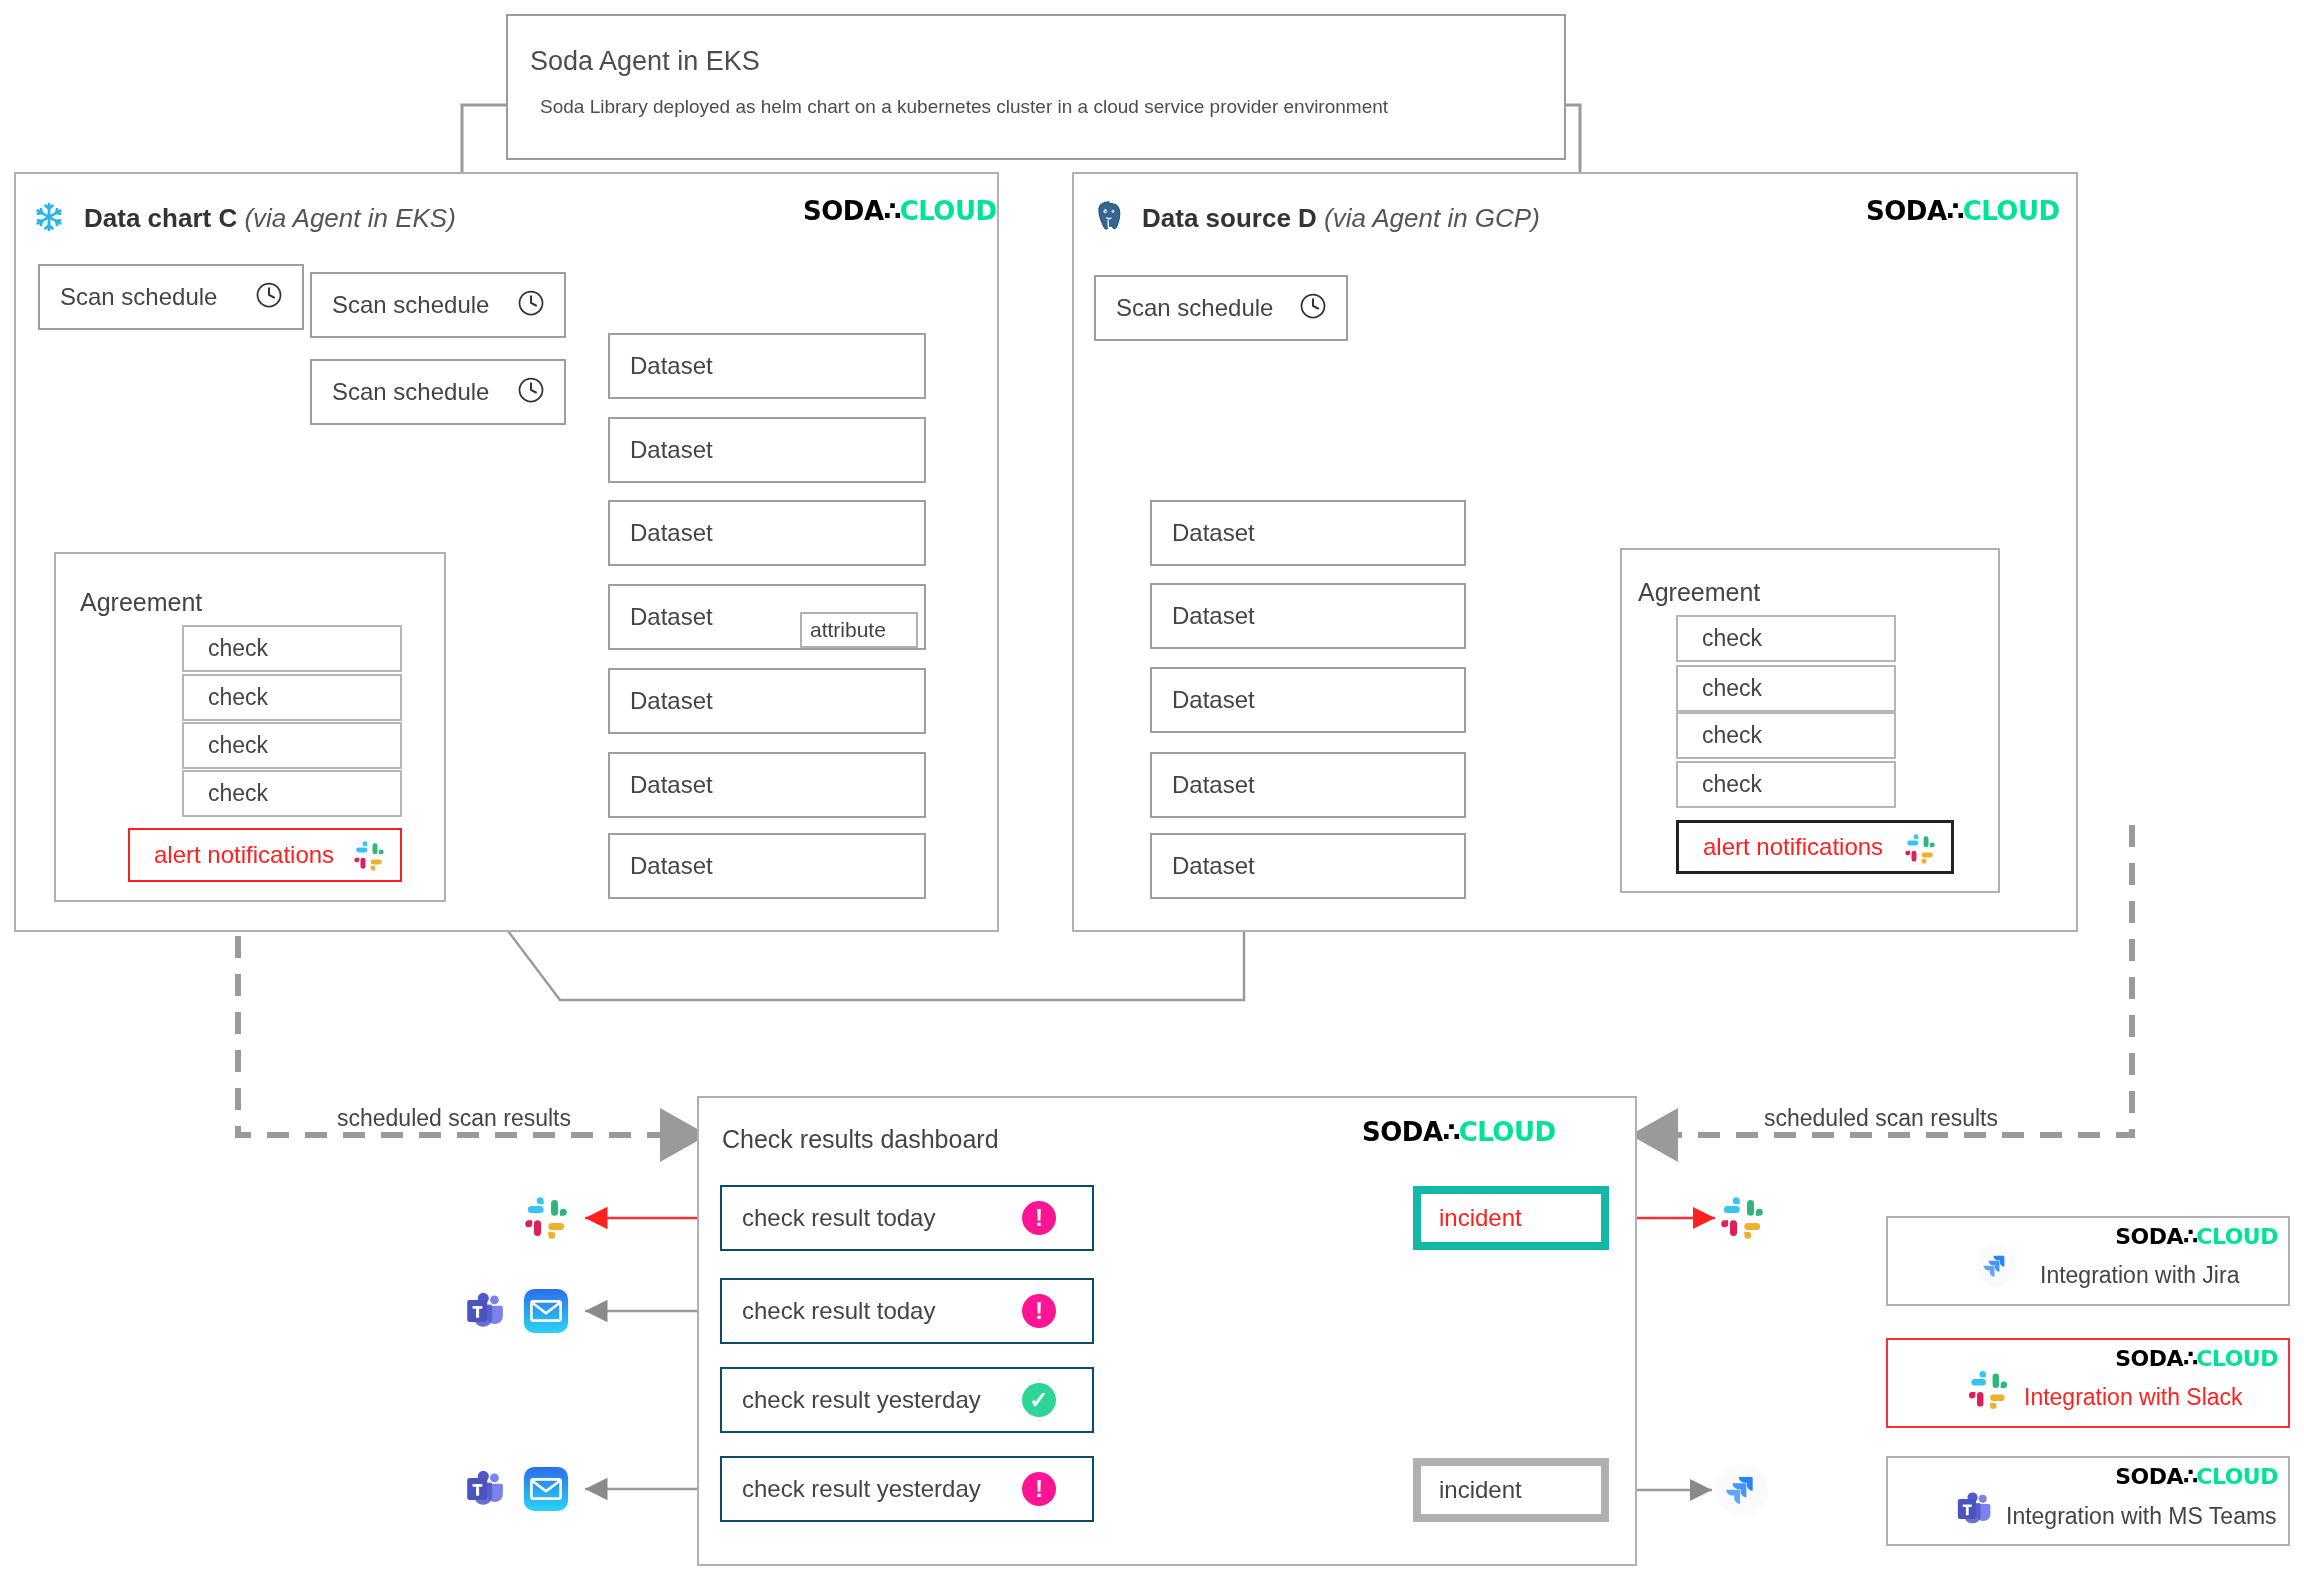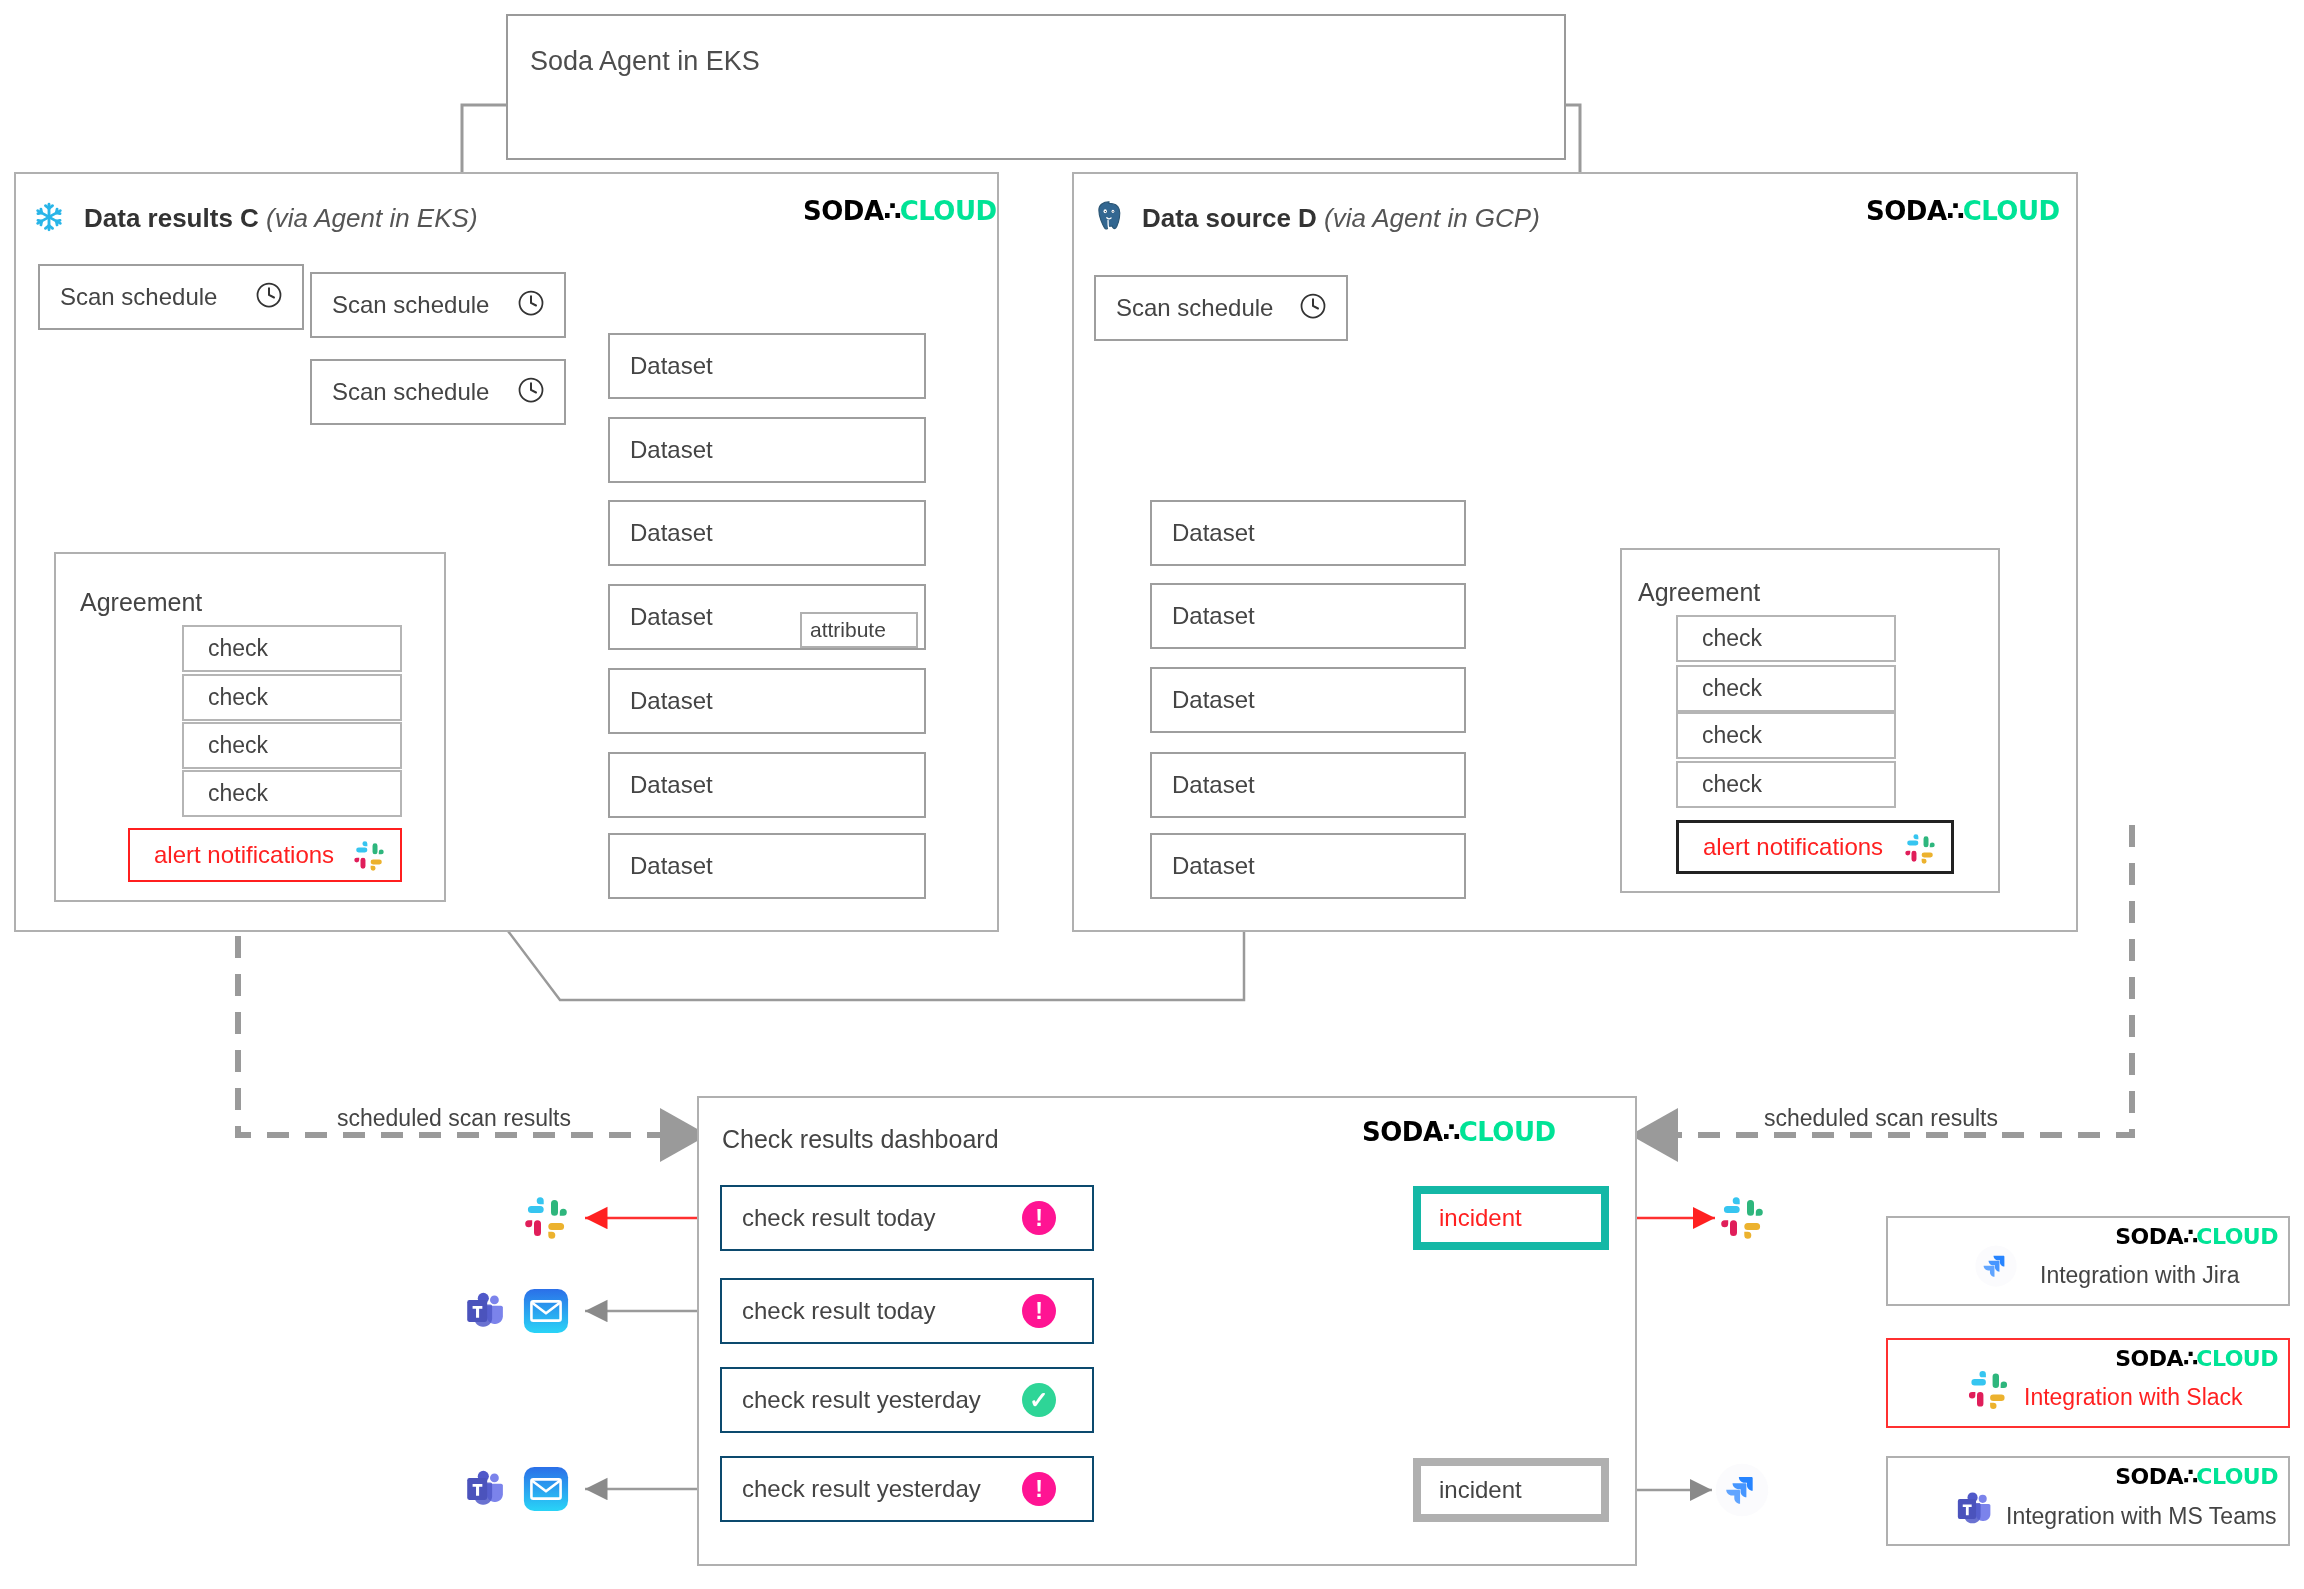--- a/index.html
+++ b/index.html
@@ -167,20 +167,21 @@
 
     <path d="M720,1489 L585,1489" fill="none" stroke="#9a9a9a" stroke-width="2.5" marker-end="url(#ah-grey)"></path>
 
     <line x1="1094" y1="1290" x2="1413" y2="1490" stroke="#9a9a9a" stroke-width="2"></line>
 
     <path d="M1608,1490 L1712,1490" fill="none" stroke="#9a9a9a" stroke-width="2.5" marker-end="url(#ah-grey)"></path>
   </svg>
 
   <div id="agent-box" class="box"></div>
   <div id="agent-title" class="lbl">Soda Agent in EKS</div>
+  <div id="agent-sub" class="lbl">Soda Library deployed as helm chart on a kubernetes cluster in a cloud service provider environment</div>
 
   <div id="panel-c" class="panel"></div>
 
   <div class="ico" style="left:32px;top:200px;">
     <svg width="34" height="34" viewBox="0 0 24 24">
       <g stroke="#29B5E8" stroke-width="2" stroke-linecap="round">
         <line x1="12" y1="3" x2="12" y2="21"></line>
         <line x1="4" y1="7.5" x2="20" y2="16.5"></line>
         <line x1="4" y1="16.5" x2="20" y2="7.5"></line>
         <line x1="12" y1="6" x2="9.5" y2="4"></line>
@@ -192,21 +193,21 @@
         <line x1="17.2" y1="15" x2="19.8" y2="14.4"></line>
           <line x1="17.2" y1="15" x2="17.7" y2="17.6"></line>
         <line x1="6.8" y1="15" x2="4.2" y2="14.4"></line>
           <line x1="6.8" y1="15" x2="6.3" y2="17.6"></line>
         <line x1="17.2" y1="9" x2="19.8" y2="9.6"></line>
           <line x1="17.2" y1="9" x2="17.7" y2="6.4"></line>
       </g>
     </svg>
   </div>
   <div class="panel-head" style="left:84px;top:203px;">
-    <b>Data results C</b>
+    <b>Data chart C</b>
     <span>(via Agent in EKS)</span>
   </div>
   <div class="soda-logo" style="left:803px;top:196px;">
     <span class="s1">SODA</span><span class="dots">∴</span><span class="s2">CLOUD</span>
   </div>
 
   <div class="rect scan" style="left:38px;top:264px;width:266px;">
     <span class="t">Scan schedule</span>
     <span class="clock">
       <svg width="30" height="30" viewBox="0 0 24 24">

